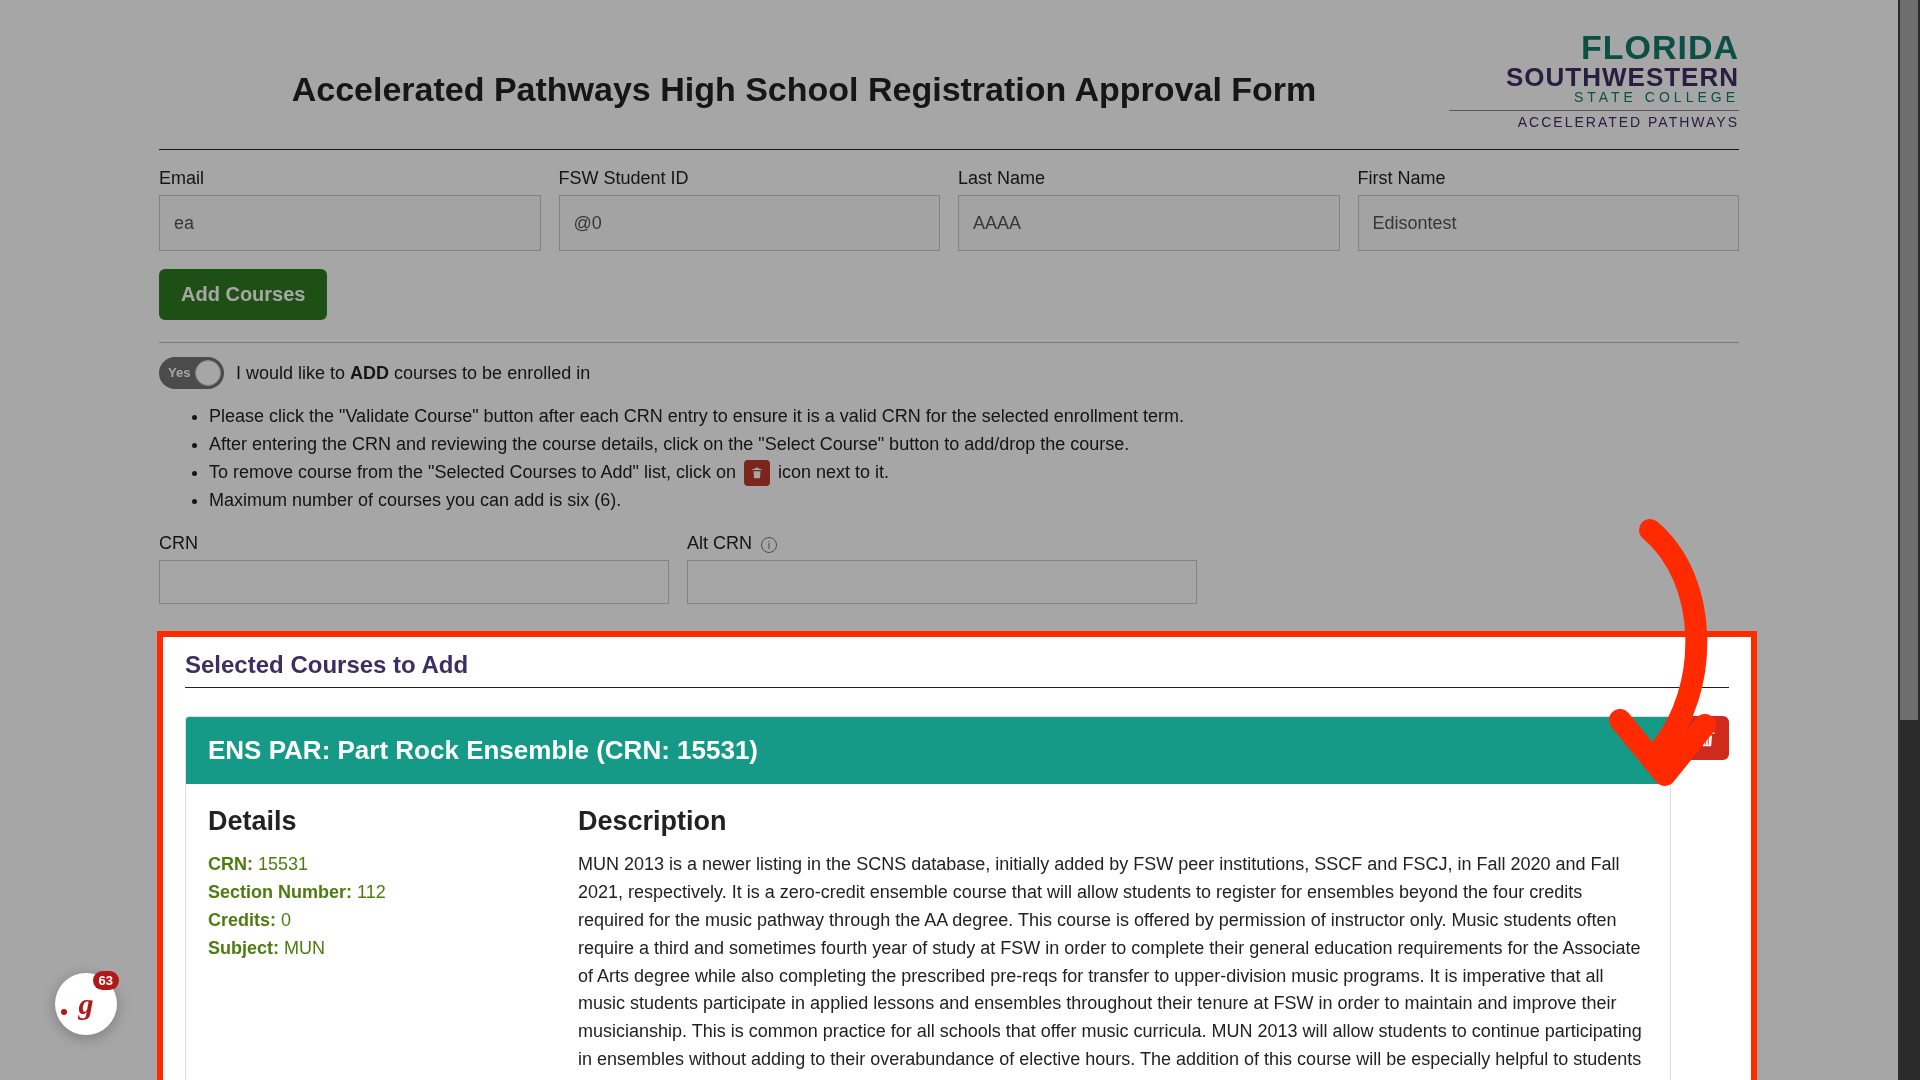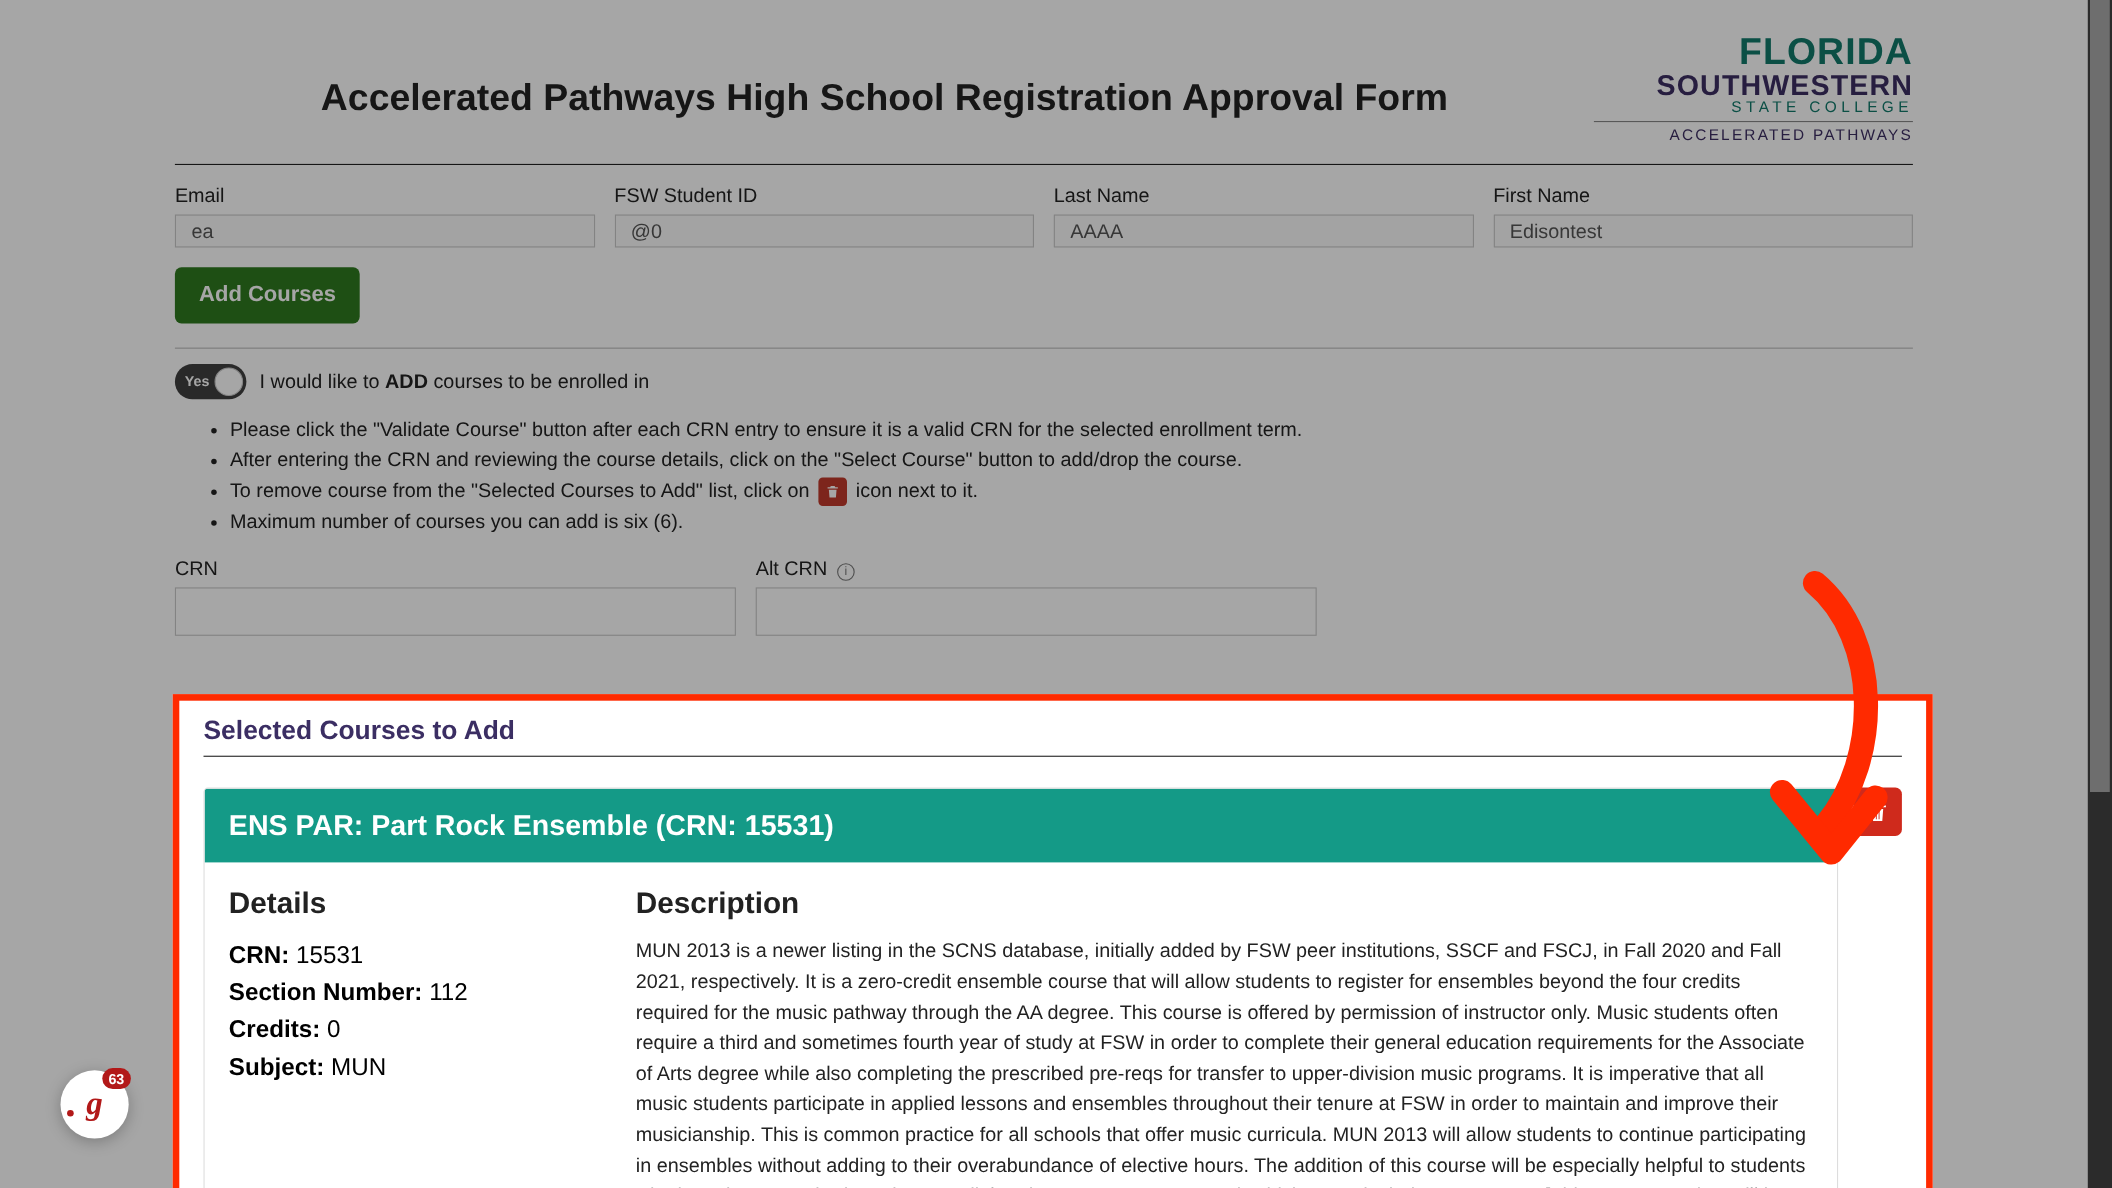--- a/index.html
+++ b/index.html
@@ -20,30 +20,30 @@
   .logo .l1 { font-size:34px; font-weight:700; color:#117a6b; letter-spacing:1px; }
   .logo .l2 { font-size:26px; font-weight:700; color:#3d2e63; letter-spacing:1px; }
   .logo .l3 { font-size:14px; color:#117a6b; letter-spacing:4px; }
   .logo .rule { border-top:1px solid #888; margin:6px 0 4px 0; }
   .logo .l4 { font-size:14px; color:#3d2e63; letter-spacing:2px; }
   .hr { border:none; border-top:1px solid #222; margin:10px 0 18px 0; }
   .form-row { display:flex; gap:18px; margin-bottom:18px; }
   .field { flex:1; display:flex; flex-direction:column; }
   .field label { font-size:18px; color:#222; margin-bottom:6px; font-weight:500; }
   .field input {
-    height:30px; border:1px solid #c9c9c9; background:#fafafa; padding:0 14px; font-size:18px; color:#555;
+    height:56px; border:1px solid #c9c9c9; background:#fafafa; padding:0 14px; font-size:18px; color:#555;
   }
   .add-btn {
     display:inline-block; background:#2f7a1f; color:#ffffff; font-size:20px; font-weight:700;
     padding:14px 22px; border-radius:6px; border:none; cursor:pointer;
   }
   .divider2 { border:none; border-top:1px solid #bbb; margin:22px 0 14px 0; }
   .toggle-row { display:flex; align-items:center; gap:12px; margin-bottom:14px; }
   .toggle {
-    width:65px; height:32px; border-radius:20px; background:#404040; position:relative;
+    width:65px; height:32px; border-radius:20px; background:#737373; position:relative;
     display:flex; align-items:center;text-align:center;
   }
   .toggle-label { color:#fff; font-size:13px; position:absolute; left:9px; top:8px; font-weight:600; }
   .toggle-knob { width:26px; height:26px; background:#fff; border-radius:50%; position:absolute; right:3px; top:3px; border:1px solid #ccc; }
   .toggle-text { font-size:18px; color:#222; }
   .toggle-text b { font-weight:700; }
   ul.instructions { margin-left:50px; margin-bottom:18px; }
   ul.instructions li { font-size:18px; color:#222; line-height:1.55; }
   .trash-chip { display:inline-flex; width:26px; height:26px; background:#c0392b; border-radius:4px; align-items:center; justify-content:center; vertical-align:middle; margin:0 3px; }
   .trash-chip svg { width:14px; height:14px; fill:#fff; }
@@ -66,21 +66,21 @@
   }
   .hl-inner { padding:14px 22px 0 22px; }
   .sec-title { font-size:24px; font-weight:700; color:#3b2e63; margin-bottom:8px; }
   .sec-rule { border:none; border-top:1px solid #222; margin-bottom:28px; }
   .card-row { display:flex; gap:14px; align-items:flex-start; }
   .card { flex:1; border:1px solid #ddd; border-radius:4px; overflow:hidden; }
   .card-head { background:#149a87; color:#fff; font-size:26px; font-weight:700; padding:18px 22px; }
   .card-body { display:flex; gap:30px; padding:22px 22px 40px 22px; }
   .details { width:340px; }
   .details h3, .desc h3 { font-size:27px; font-weight:700; color:#222; margin-bottom:14px; }
-  .details .row { font-size:22px; color:#000000; line-height:1.55; }
+  .details .row { font-size:18px; color:#4d7c0f; line-height:1.55; }
   .details .row b { font-weight:700; }
   .desc { flex:1; }
   .desc p { font-size:18px; color:#222; line-height:1.55; }
   .del-btn { width:44px; height:44px; background:#cf2a1c; border-radius:6px; display:flex; align-items:center; justify-content:center; cursor:pointer; }
   .del-btn svg { width:20px; height:22px; fill:#fff; }
 
   
   .arrow { position:absolute; right:200px; top:520px; width:130px; height:280px; z-index:40; pointer-events:none; }
   .arrow svg { width:100%; height:100%; overflow:visible; }
 

